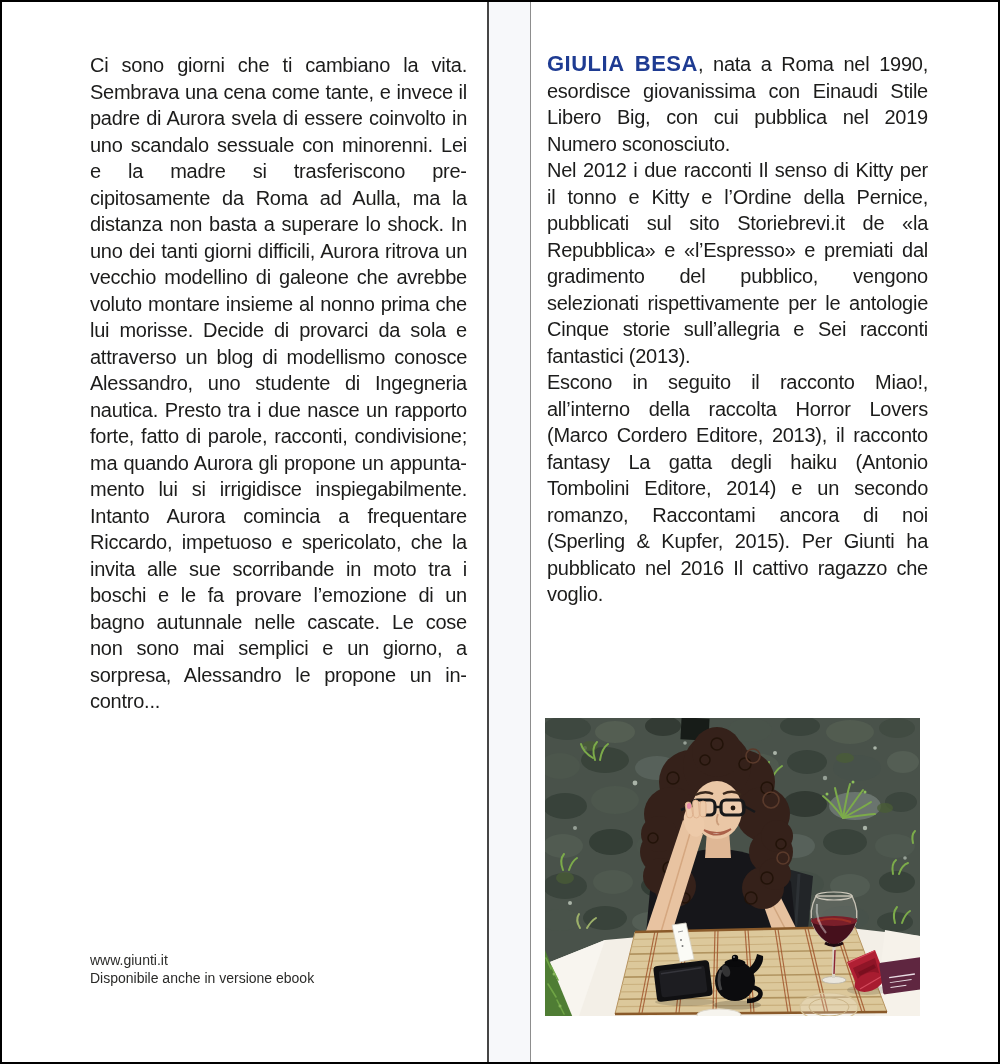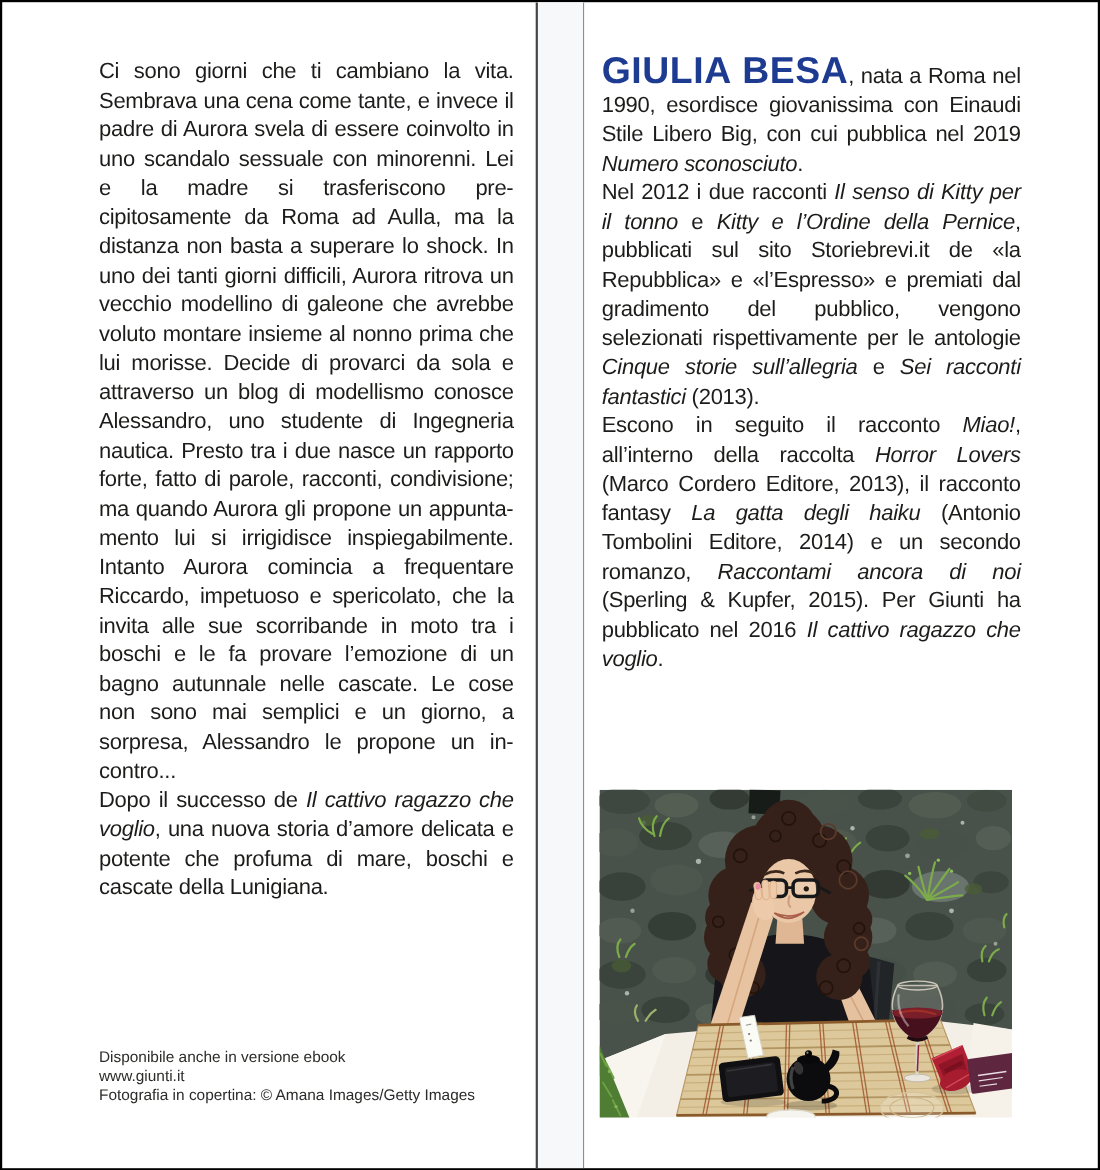--- a/index.html
+++ b/index.html
@@ -9,42 +9,40 @@
     font-family:"Liberation Sans","DejaVu Sans",sans-serif;color:#1c1c1b;
   }
   .flap{position:absolute;top:0;height:100%;}
   .flap-left{left:0;width:487px;}
   .spine{position:absolute;top:0;left:485px;width:44px;height:100%;
     background:#f7f8fa;border-left:2px solid #454545;border-right:1px solid #8d8d8d;box-sizing:border-box;}
   .flap-right{left:530px;width:468px;}
   .bodytext{font-size:20px;line-height:26.5px;text-align:justify;
     letter-spacing:-0.25px;hyphens:manual;-webkit-hyphens:manual;}
   .bodytext p{margin:0;}
-  .it{font-style:italic;}
-  .author-name{color:#1e3b92;font-weight:bold;font-size:34px;letter-spacing:0.5px;}
+  .it{}
+  .author-name{color:#1e3b92;font-weight:bold;font-size:22px;letter-spacing:0.5px;}
   .synopsis{position:absolute;left:88px;top:50px;width:377px;}
   .colophon{position:absolute;left:88px;top:950px;font-size:14px;line-height:17.5px;color:#2b2b29;letter-spacing:0;}
   .bio{position:absolute;left:15px;top:49px;width:381px;}
   .photo{position:absolute;left:13px;top:716px;width:375px;height:298px;margin:0;}
   .photo svg{display:block;width:100%;height:100%;}
 </style>
 </head>
 <body>
 
 <div class="page">
 
   <section class="flap flap-left">
     <div class="synopsis bodytext">
       <p><span>Ci sono giorni che ti cambiano la vita. Sembrava una cena come tante, e invece il padre di Aurora svela di essere coinvol­to in uno scandalo sessuale con minoren­ni. Lei e la madre si trasferiscono pre­cipitosamente da Roma ad Aulla, ma la distanza non basta a superare lo shock. In uno dei tanti giorni difficili, Aurora ritrova un vecchio modellino di galeo­ne che avrebbe voluto montare insieme al nonno prima che lui morisse. Decide di provarci da sola e attraverso un blog di modellismo conosce Alessandro, uno studente di Ingegneria nautica. Presto tra i due nasce un rapporto forte, fat­to di parole, racconti, condivisione; ma quando Aurora gli propone un appunta­mento lui si irrigidisce inspiegabilmen­te. Intanto Aurora comincia a frequen­tare Riccardo, impetuoso e spericolato, che la invita alle sue scorribande in moto tra i boschi e le fa provare l’emozione di un bagno autunnale nelle cascate. Le cose non sono mai semplici e un giorno, a sorpresa, Alessandro le propone un in­contro...</span></p>
-      <p><span>Dopo il successo de </span><span class="it">Il cattivo ragazzo che voglio</span><span>, una nuova storia d’amore delica­ta e potente che profuma di mare, bo­schi e cascate della Lunigiana.</span></p>
     </div>
     <div class="colophon">
+      <div>www.giunti.it</div>
       <div>Disponibile anche in versione ebook</div>
-      <div>www.giunti.it</div>
-      <div>Fotografia in copertina: © Amana Images/Getty Images</div>
     </div>
   </section>
 
   <div class="spine"></div>
 
   <section class="flap flap-right">
     <div class="bio bodytext">
       <p><span class="author-name">GIULIA BESA</span><span>, nata a Roma nel 1990, esordisce giovanissima con Einaudi Stile Libero Big, con cui pubblica nel 2019 </span><span class="it">Numero sconosciuto</span><span>.</span></p>
       <p><span>Nel 2012 i due racconti </span><span class="it">Il senso di Kitty per il tonno</span><span> e </span><span class="it">Kitty e l’Ordine della Per­nice</span><span>, pubblicati sul sito Storiebrevi.it de «la Repubblica» e «l’Espresso» e premia­ti dal gradimento del pubblico, vengono selezionati rispettivamente per le anto­logie </span><span class="it">Cinque storie sull’allegria</span><span> e </span><span class="it">Sei rac­conti fantastici</span><span> (2013).</span></p>
       <p><span>Escono in seguito il racconto </span><span class="it">Miao!</span><span>, all’interno della raccolta </span><span class="it">Horror Lovers</span><span> (Marco Cordero Editore, 2013), il rac­conto fantasy </span><span class="it">La gatta degli haiku</span><span> (An­tonio Tombolini Editore, 2014) e un se­condo romanzo, </span><span class="it">Raccontami ancora di noi</span><span> (Sperling &amp; Kupfer, 2015). Per Giun­ti ha pubblicato nel 2016 </span><span class="it">Il cattivo ragazzo che voglio</span><span>.</span></p>

